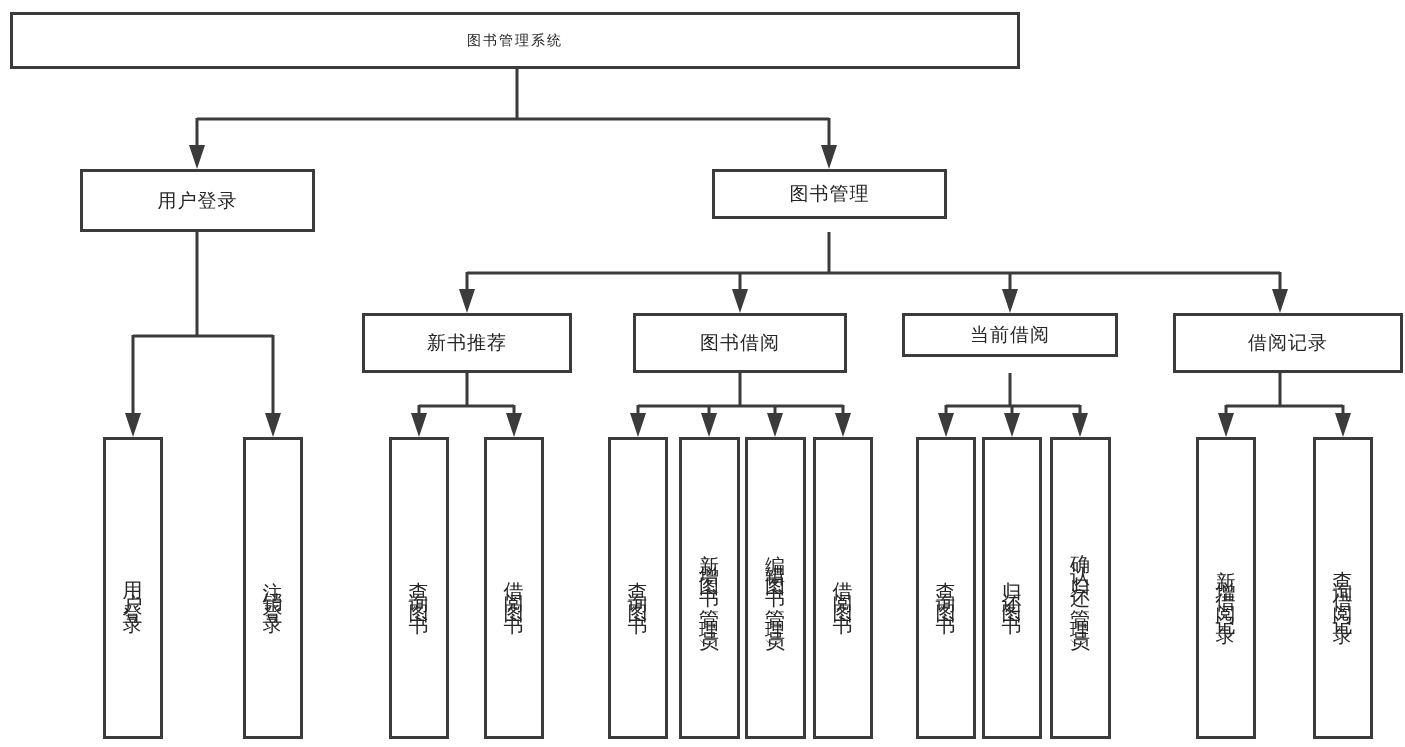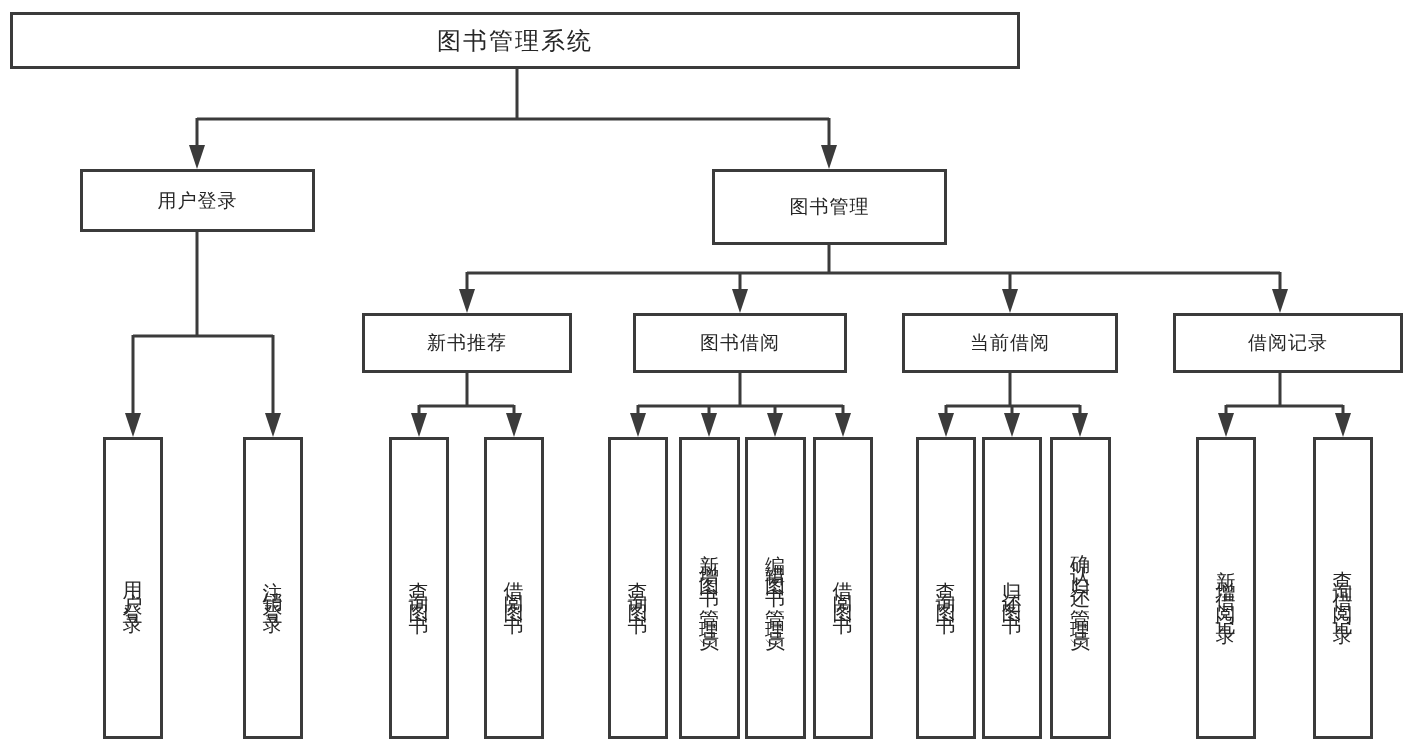--- a/index.html
+++ b/index.html
@@ -24,21 +24,21 @@
     position:absolute;
     background:#fff;
     border:3px solid var(--border);
     box-sizing:border-box;
     display:flex;align-items:center;justify-content:center;
     color:var(--text);
     z-index:2;
   }
   .box .lbl{display:block;white-space:nowrap;}
   .box.h .lbl{font-size:19px;letter-spacing:1px;}
-  .box.root .lbl{font-size:24px;letter-spacing:2px;}
+  .box.root .lbl{font-size:14px;letter-spacing:2px;}
   .box.v .lbl{
     writing-mode:vertical-rl;
     text-orientation:mixed;
     font-size:20px;
     letter-spacing:11px;
     line-height:1;
   }
   .watermark{
     position:absolute;
     left:1156px;top:714px;
@@ -91,31 +91,31 @@
     <polygon points="1335,413 1351,413 1343,437"></polygon>
   </svg>
 
   <div class="box h root" style="left:10px;top:12px;width:1010px;height:57px;">
     <span class="lbl">图书管理系统</span>
   </div>
 
   <div class="box h" style="left:80px;top:169px;width:235px;height:63px;">
     <span class="lbl">用户登录</span>
   </div>
-  <div class="box h" style="left:712px;top:169px;width:235px;height:76px;">
+  <div class="box h" style="left:712px;top:169px;width:235px;height:50px;">
     <span class="lbl">图书管理</span>
   </div>
 
   <div class="box h" style="left:633px;top:313px;width:214px;height:60px;">
     <span class="lbl">图书借阅</span>
   </div>
   <div class="box h" style="left:362px;top:313px;width:210px;height:60px;">
     <span class="lbl">新书推荐</span>
   </div>
-  <div class="box h" style="left:902px;top:313px;width:216px;height:60px;">
+  <div class="box h" style="left:902px;top:313px;width:216px;height:44px;">
     <span class="lbl">当前借阅</span>
   </div>
   <div class="box h" style="left:1173px;top:313px;width:230px;height:60px;">
     <span class="lbl">借阅记录</span>
   </div>
 
   <div class="box v" style="left:103px;top:437px;width:60px;height:302px;">
     <span class="lbl">用户登录</span>
   </div>
   <div class="box v" style="left:243px;top:437px;width:60px;height:302px;">

